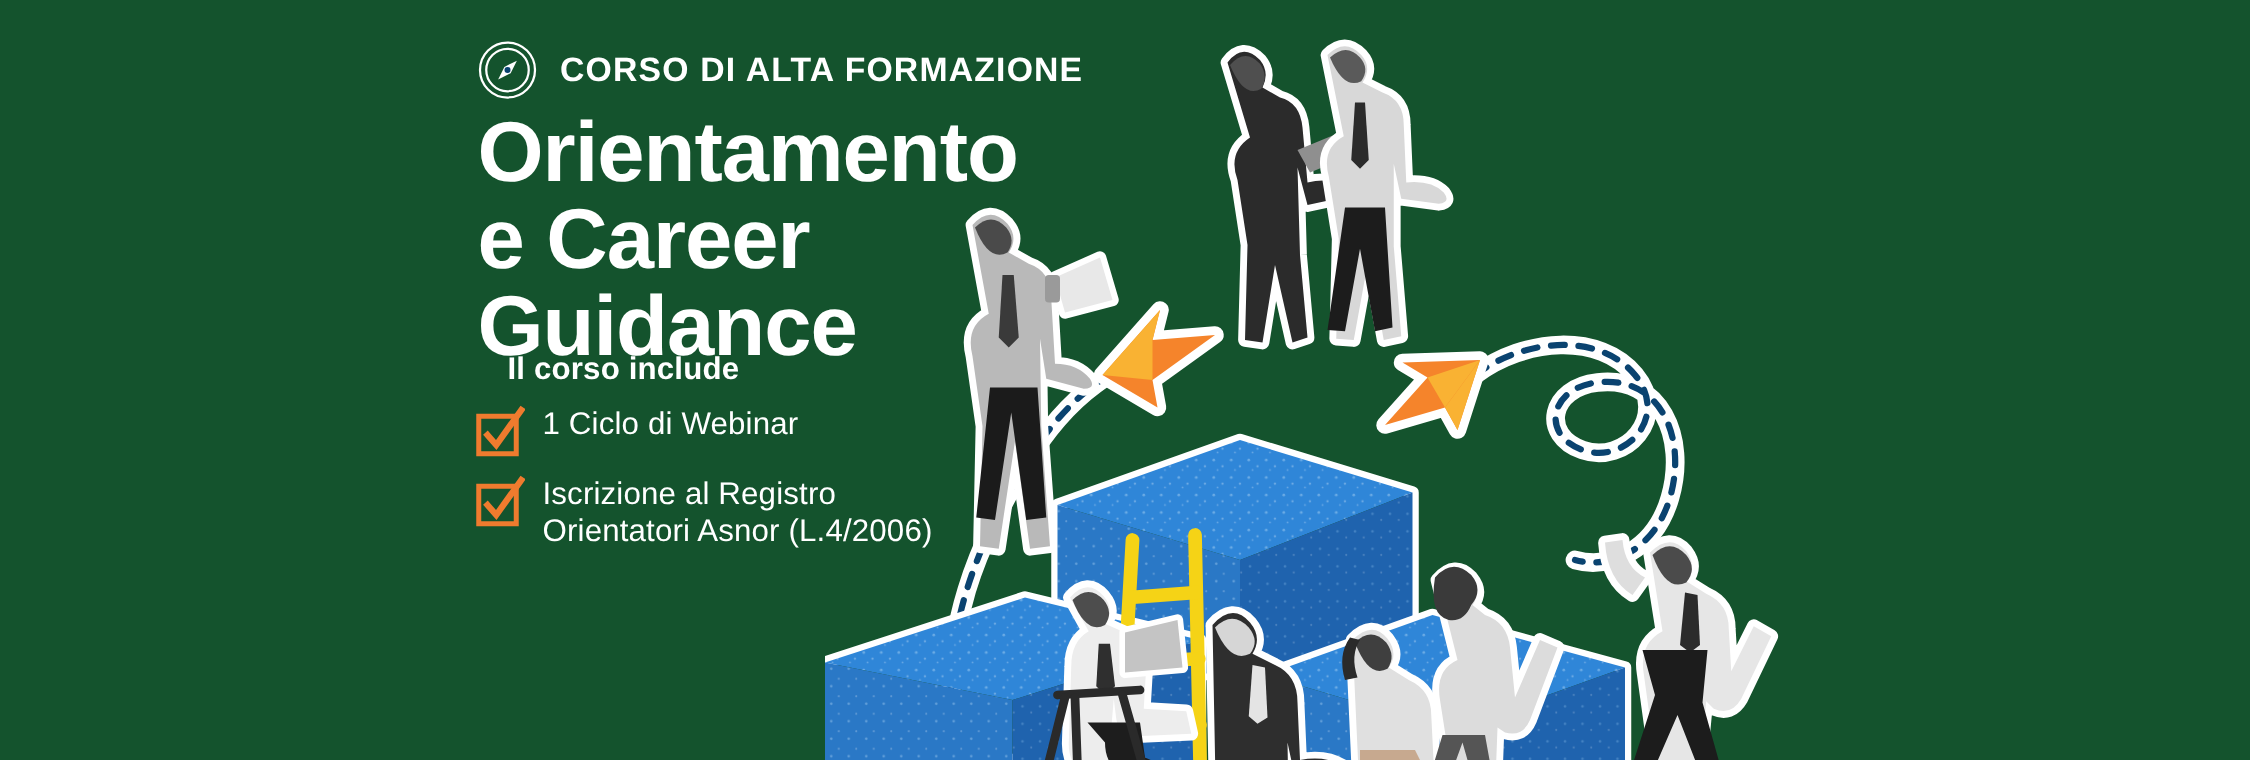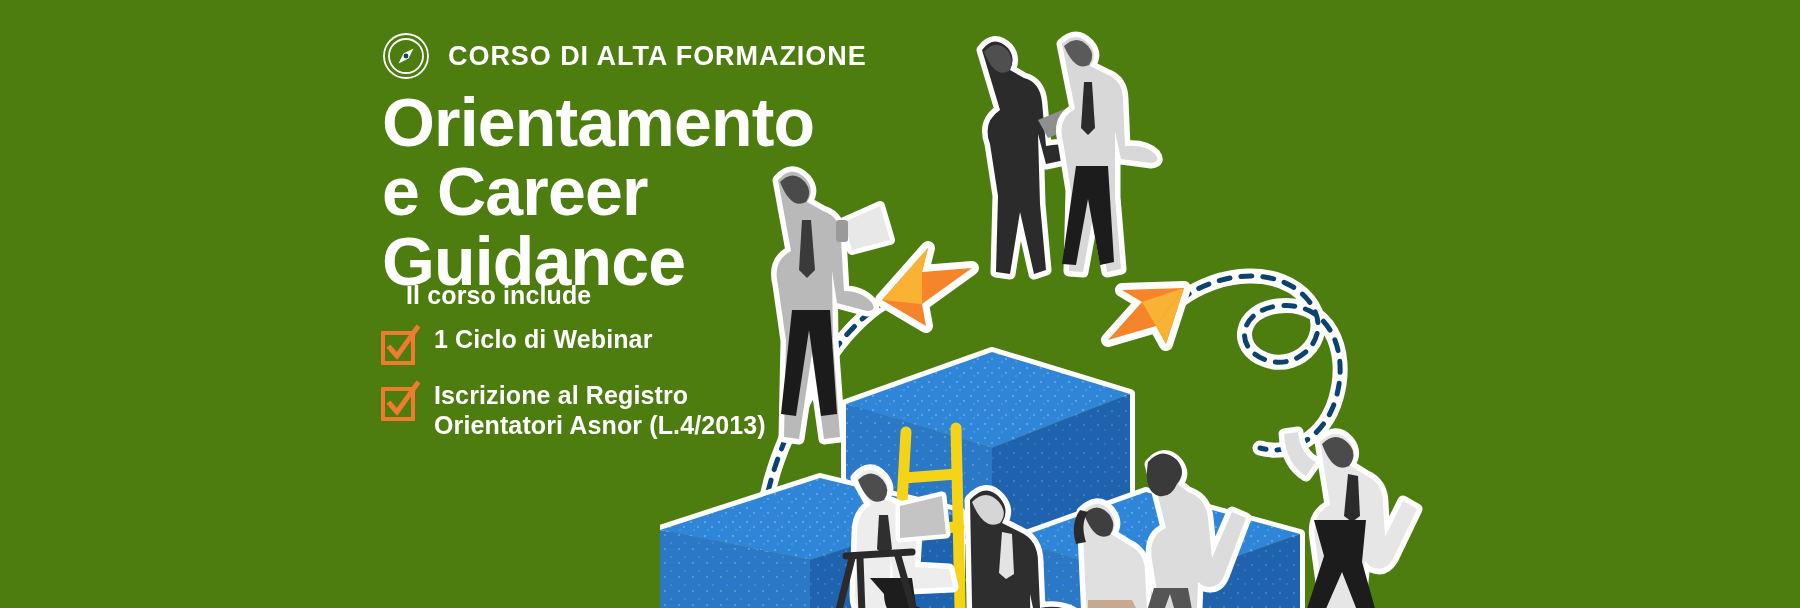--- a/index.html
+++ b/index.html
@@ -6,21 +6,21 @@
   html,body{margin:0;padding:0;}
   body{
     width:1800px;height:608px;
     background:#0a4370;
     font-family:"Liberation Sans", sans-serif;
     overflow:hidden;
   }
   .banner{
     position:relative;
     width:1800px;height:608px;
-    background:#4d7c0f;
+    background:#14532d;
     overflow:hidden;
   }
 
   
   .text-col{
     position:absolute;
     left:380px; top:0;
     width:640px; height:608px;
   }
 
@@ -80,21 +80,21 @@
   }
   .check-box{
     width:40px;height:44px;
     flex:0 0 40px;
     display:block;
     margin-top:2px;
   }
   .include-text{
     color:#ffffff;
     font-size:25px;
-    font-weight:bold;
+    font-weight:normal;
     line-height:1.18;
     letter-spacing:0.005em;
     white-space:pre-line;
     padding-top:3px;
   }
 
   
   .illustration{
     position:absolute;
     left:660px; top:0;
@@ -132,21 +132,21 @@
           <path d="M10 24 L17 32 L37 4" fill="none" stroke="#ef7b2e" stroke-width="5" stroke-linecap="square" stroke-linejoin="miter"></path>
         </svg>
         <span class="include-text">1 Ciclo di Webinar</span>
       </li>
       <li class="include-item">
         <svg class="check-box" viewBox="0 0 40 44">
           <rect x="3" y="9" width="30" height="30" fill="none" stroke="#ef7b2e" stroke-width="4"></rect>
           <path d="M10 24 L17 32 L37 4" fill="none" stroke="#ef7b2e" stroke-width="5" stroke-linecap="square" stroke-linejoin="miter"></path>
         </svg>
         <span class="include-text">Iscrizione al Registro
-Orientatori Asnor (L.4/2013)</span>
+Orientatori Asnor (L.4/2006)</span>
       </li>
     </ul>
 
   </div>
 
   <div class="illustration">
     <svg class="illus-svg" viewBox="0 0 860 608">
       <defs>
         <pattern id="speckle" width="14" height="14" patternUnits="userSpaceOnUse">
           <rect width="14" height="14" fill="#2f86d8"></rect>

